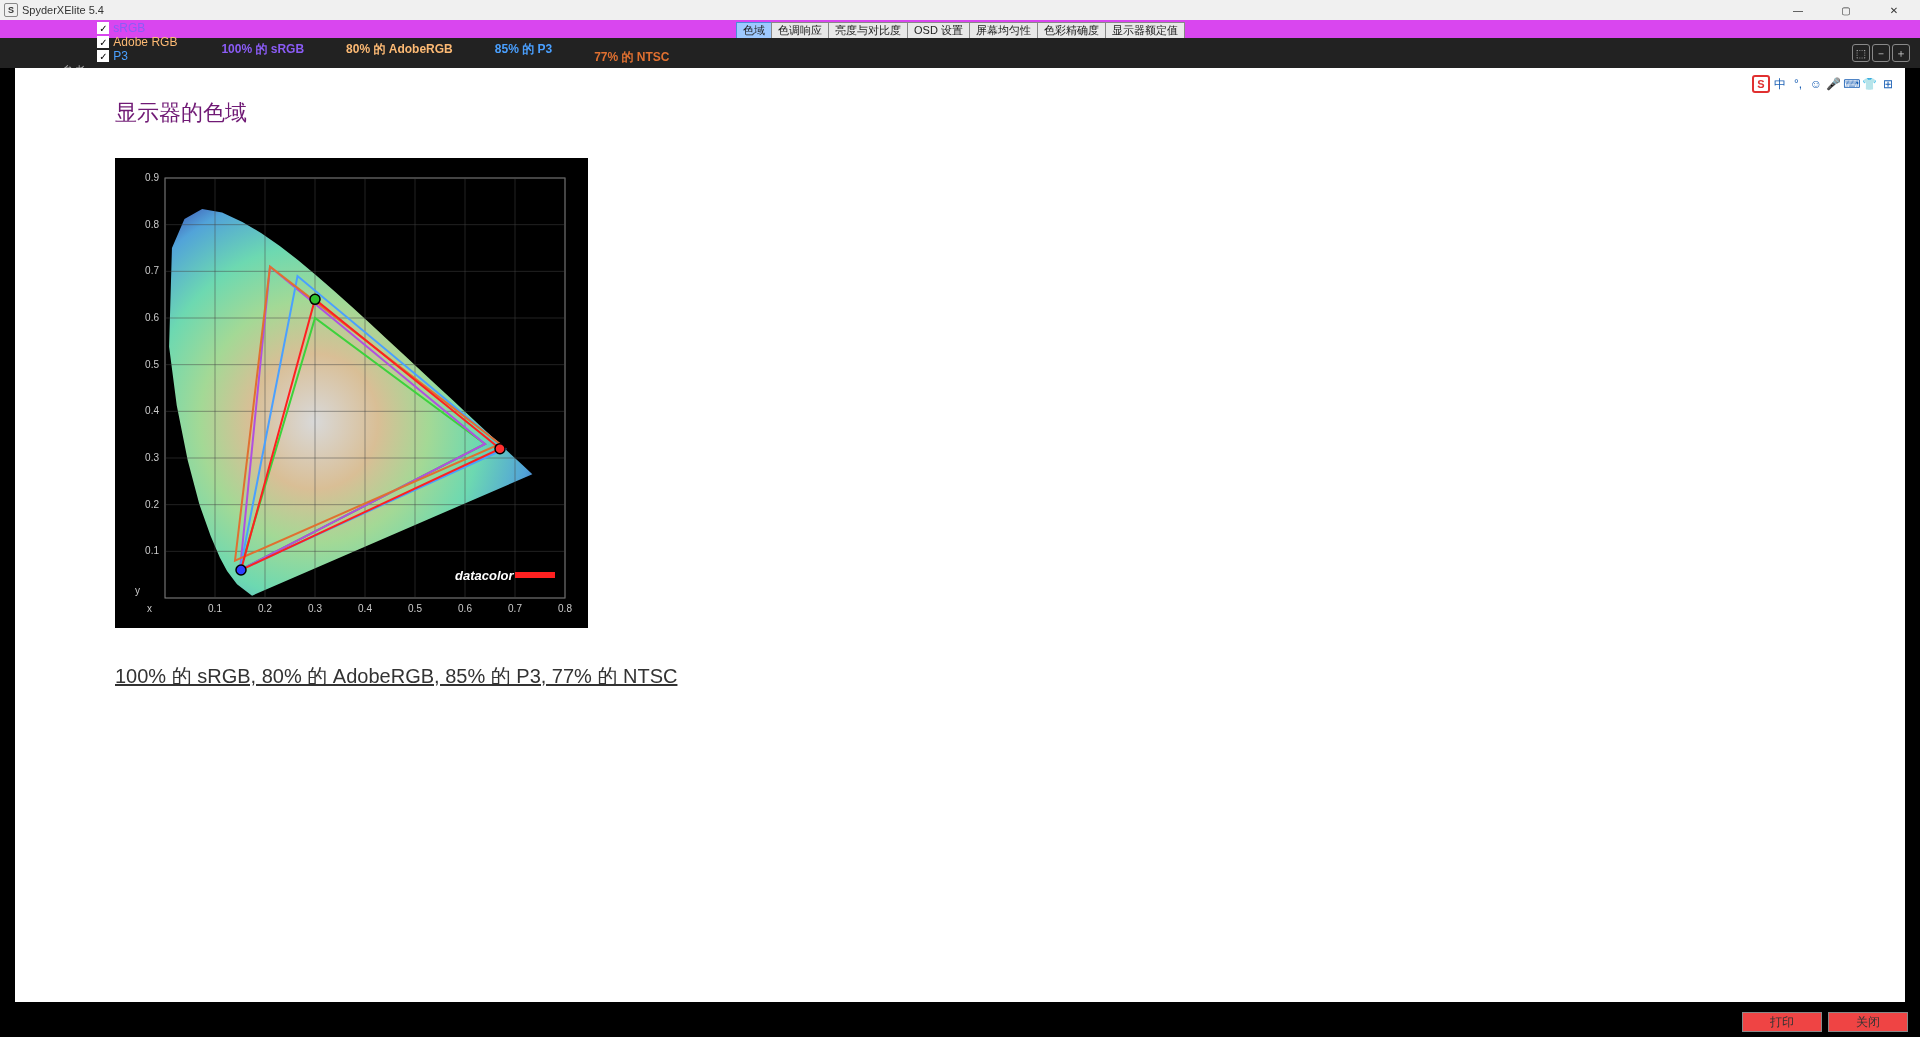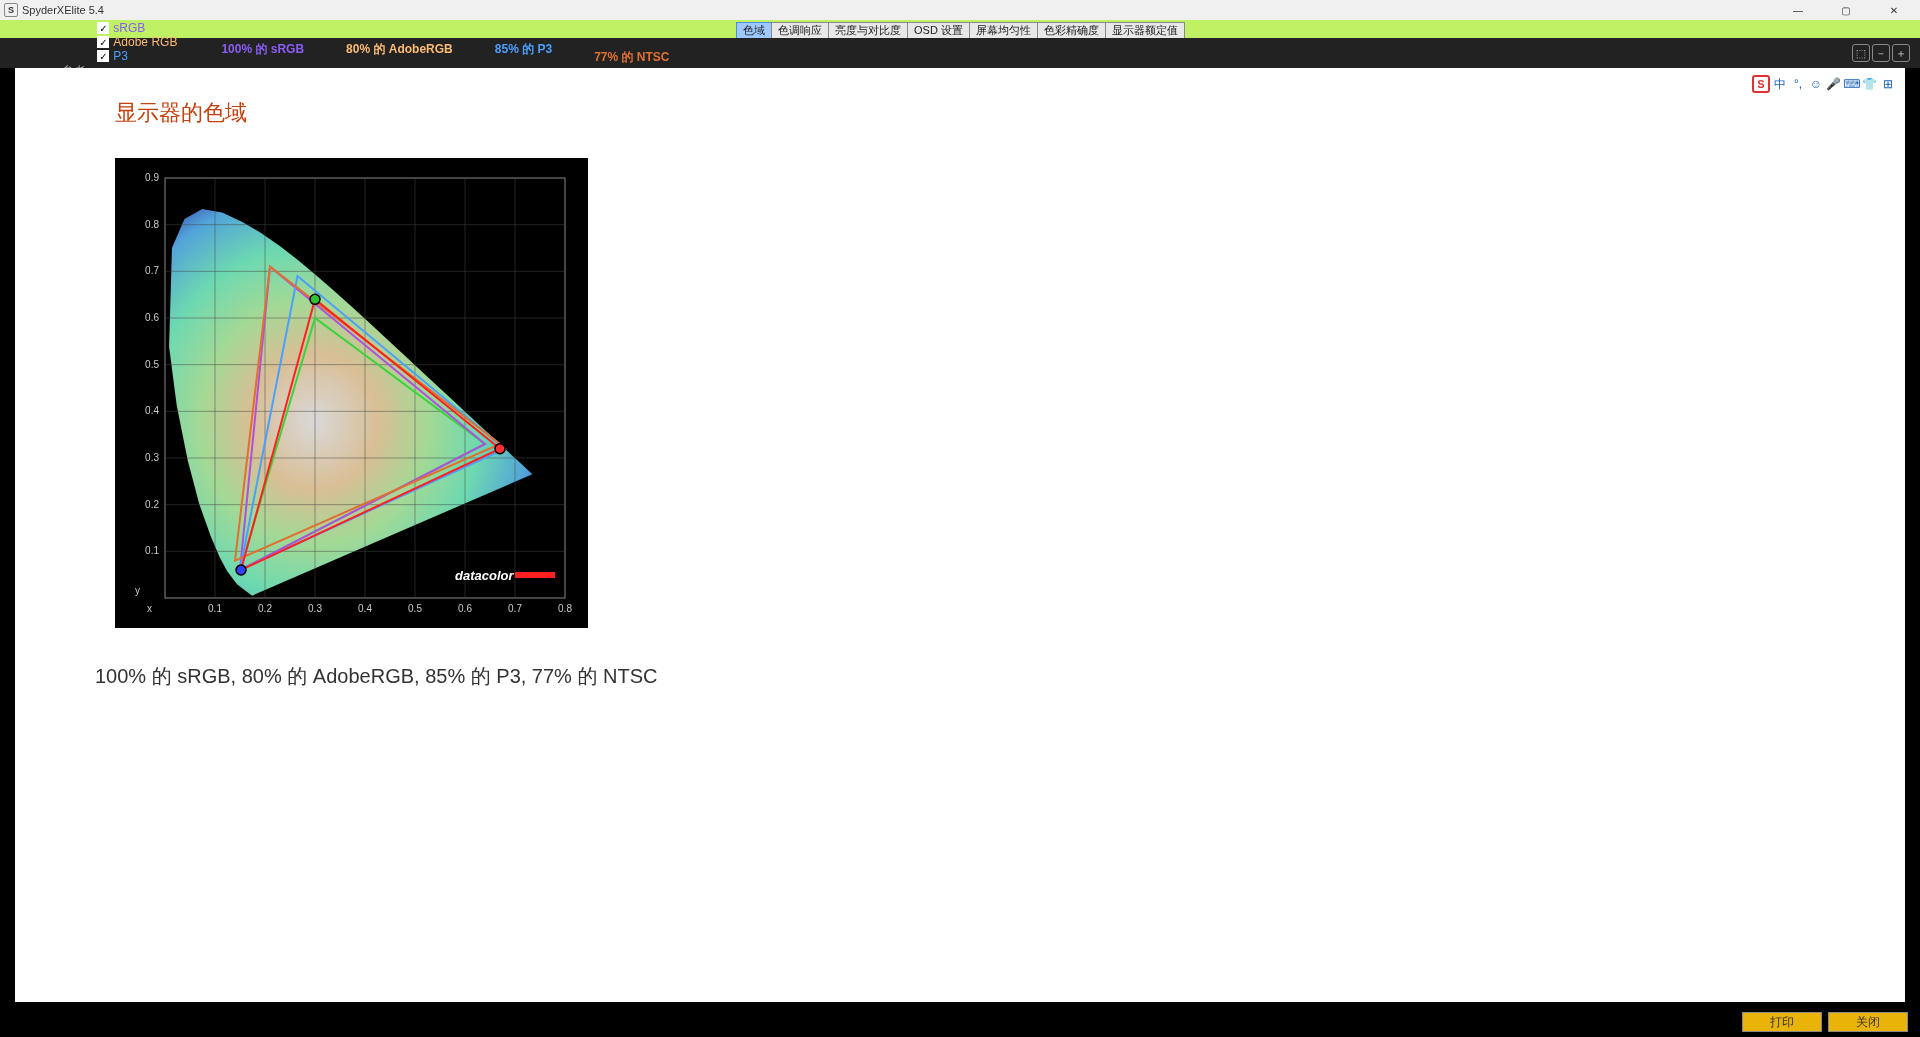--- a/index.html
+++ b/index.html
@@ -35,21 +35,21 @@
       padding-right: 8px;
     }
     .win-btn {
       width: 28px; height: 18px;
       display: flex; align-items: center; justify-content: center;
       cursor: pointer;
       font-size: 10px;
     }
     .tabs-row {
       height: 18px;
-      background: #bef264;
+      background: #d946ef;
       display: flex;
       justify-content: center;
       align-items: stretch;
       padding-top: 2px;
     }
     .tab {
       background: #e8e8e8;
       border: 1px solid #888;
       border-bottom: none;
       font-size: 11px;
@@ -95,34 +95,34 @@
       display: flex; align-items: center; justify-content: center;
       font-size: 11px; color: #ccc; cursor: pointer;
     }
     .content-area {
       position: absolute;
       top: 68px; left: 15px; right: 15px; bottom: 35px;
       background: #fff;
       overflow: auto;
     }
     .page-title {
-      font-size: 22px; color: #c2410c;
+      font-size: 22px; color: #701a75;
       padding: 30px 0 0 100px;
       font-weight: normal;
     }
     .chart-box {
       margin: 30px 0 0 100px;
       width: 473px; height: 470px;
       background: #000;
       position: relative;
     }
     .chart-box svg { width: 100%; height: 100%; }
     .summary-text {
-      padding: 35px 0 0 80px;
-      font-size: 20px; color: #333;
+      padding: 35px 0 0 100px;
+      font-size: 20px; color: #333; text-decoration: underline;
     }
     .ime-panel {
       position: absolute; top: 73px; right: 22px;
       display: flex; gap: 2px; align-items: center;
       background: #fff;
       padding: 2px;
     }
     .ime-logo {
       width: 18px; height: 18px;
       border: 2px solid #e03030; border-radius: 3px;
@@ -138,21 +138,21 @@
     .c-gray { color: #999; }
     .footer {
       position: absolute; bottom: 0; left: 0; right: 0;
       height: 30px;
       background: #000;
       display: flex; justify-content: flex-end; align-items: center;
       padding: 0 12px; gap: 6px;
     }
     .footer-btn {
       min-width: 80px; height: 20px;
-      background: #eab308; border: 1px solid #888;
+      background: #ef4444; border: 1px solid #888;
       font-size: 12px; color: #333;
       display: flex; align-items: center; justify-content: center;
       cursor: pointer;
     }
   </style>
 </head>
 <body>
 
 <div class="titlebar">
   <span class="titlebar-icon">S</span>

